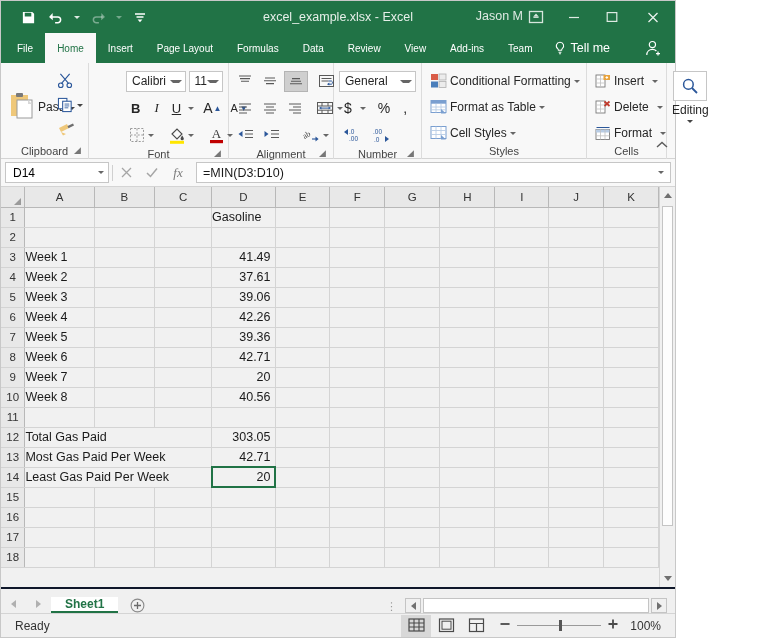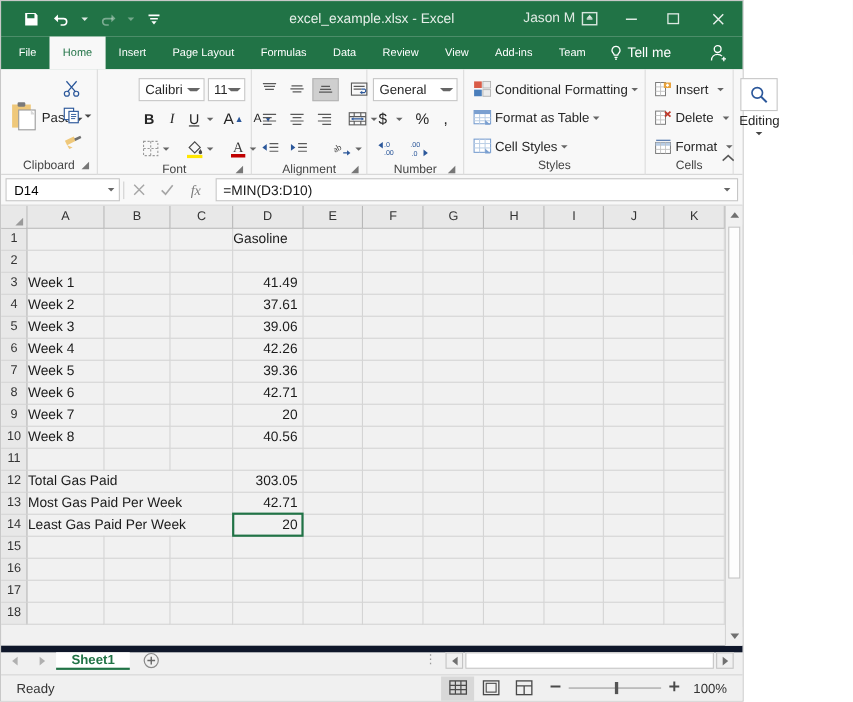--- a/index.html
+++ b/index.html
@@ -179,22 +179,22 @@
   .sb-track { flex:1; position:relative; }
   .sb-thumb-v { position:absolute; left:2px; right:2px; top:2px; height:320px; background:#fdfdfd; border:1px solid #c4c4c4; }
   .sb-arrow { width:0;height:0;border-left:4px solid transparent;border-right:4px solid transparent;}
   .sb-arrow.up{ border-bottom:5px solid #707070;}
   .sb-arrow.down{ border-top:5px solid #707070;}
   .sb-arrow.left{ border-top:4px solid transparent;border-bottom:4px solid transparent;border-right:5px solid #707070;border-left:none;}
   .sb-arrow.right{ border-top:4px solid transparent;border-bottom:4px solid transparent;border-left:5px solid #707070;border-right:none;}
 
   
   .tabbar {
-    height:26px; background:#f0f0f0; border-top:6px solid #0f172a;
-    display:flex; align-items:flex-start; flex:none;
+    height:26px; background:#f0f0f0; border-top:2px solid #0f172a;
+    display:flex; align-items:flex-end; flex:none;
   }
   .navarrows { display:flex; align-items:center; padding:0 8px; gap:16px; }
   .sheettab {
     display:flex; align-items:center; padding:0 14px; font-size:12px;
     color:#217346; font-weight:bold; background:#ffffff;
     border-bottom:2px solid #217346;
   }
   .addsheet { display:flex; align-items:center; padding:0 12px; }
   .tabsplit { margin-left:auto; display:flex; align-items:center; padding:0 8px; color:#9a9a9a; font-size:11px;}
   .hscroll { width:270px; display:flex; align-items:center; padding-right:8px; }

